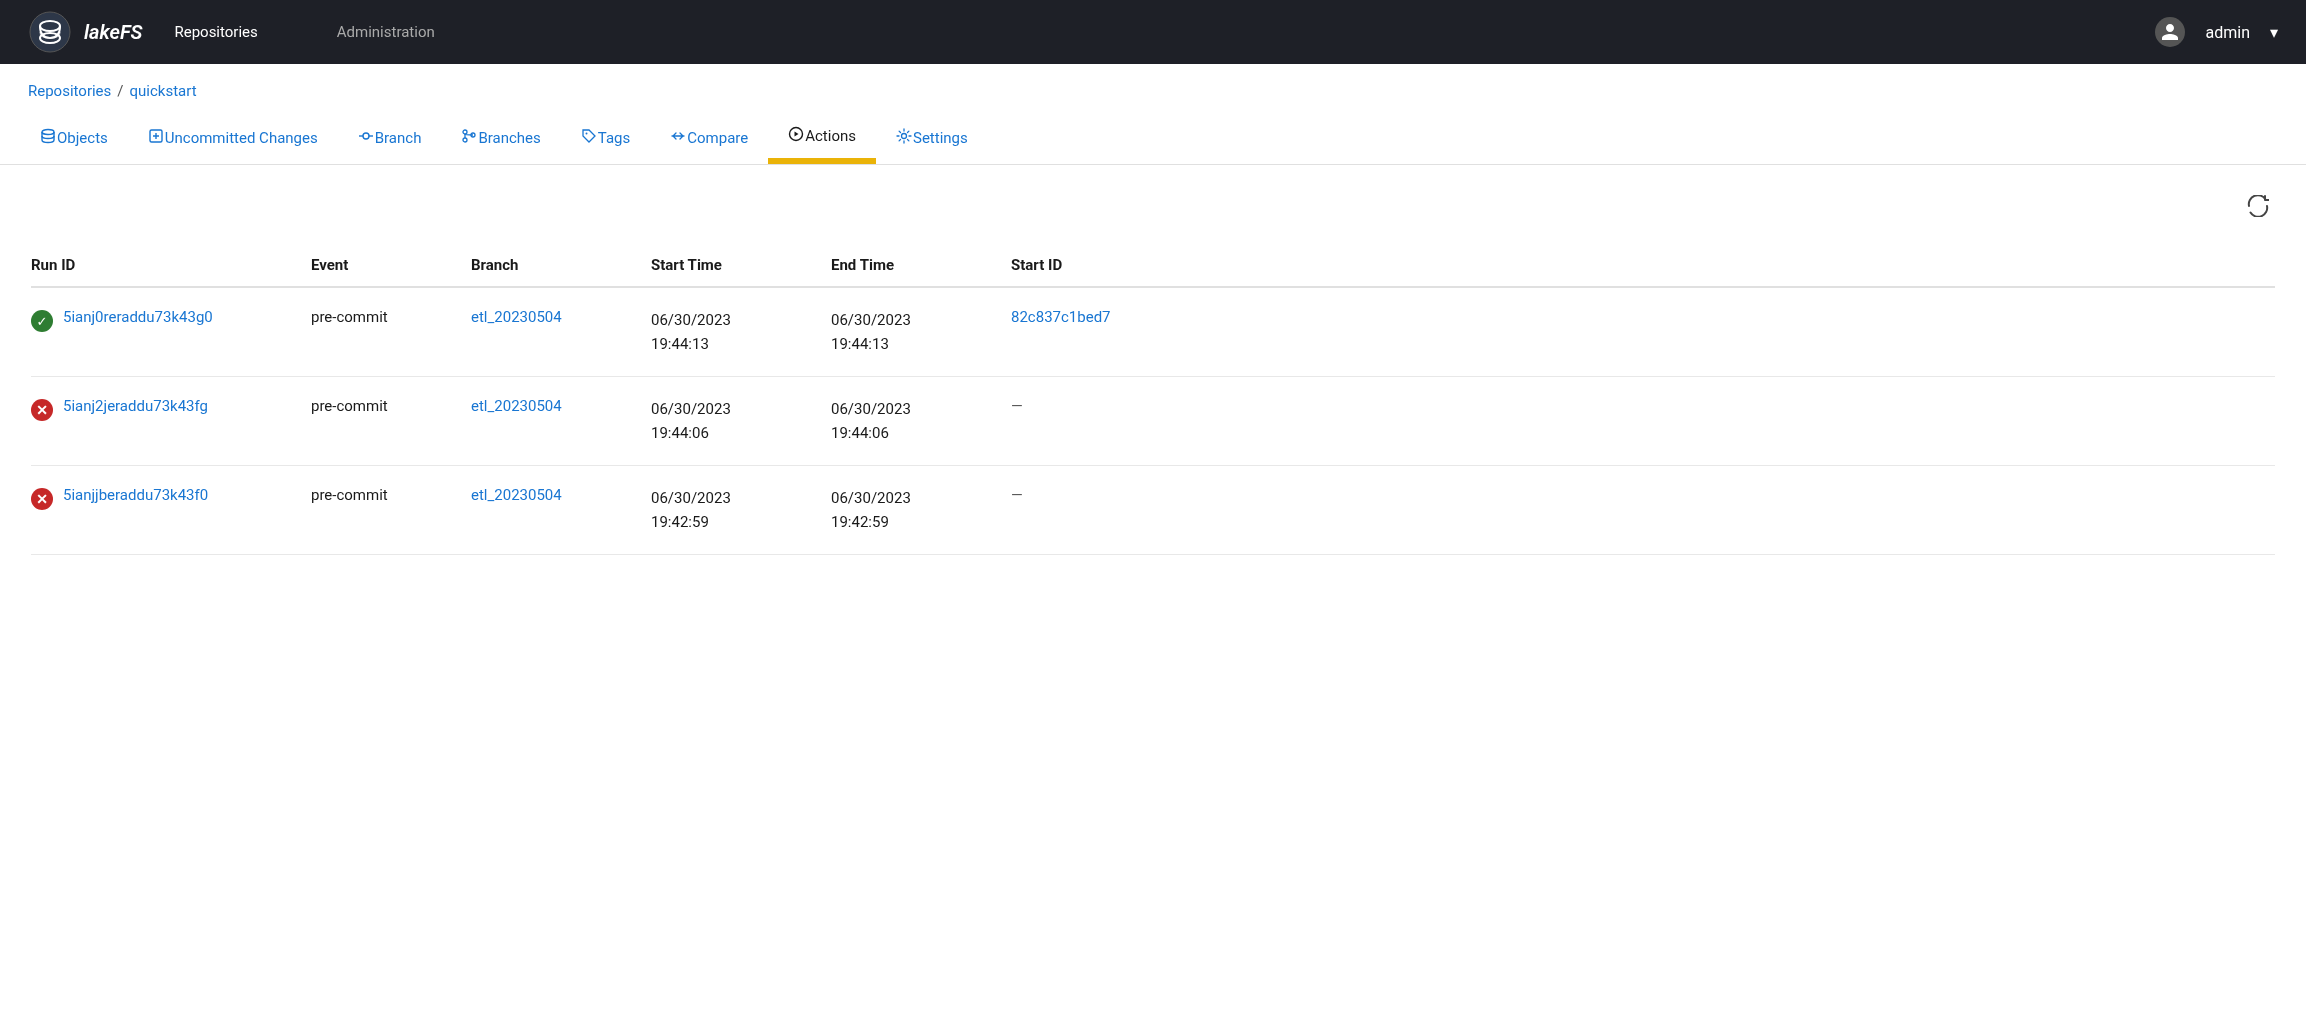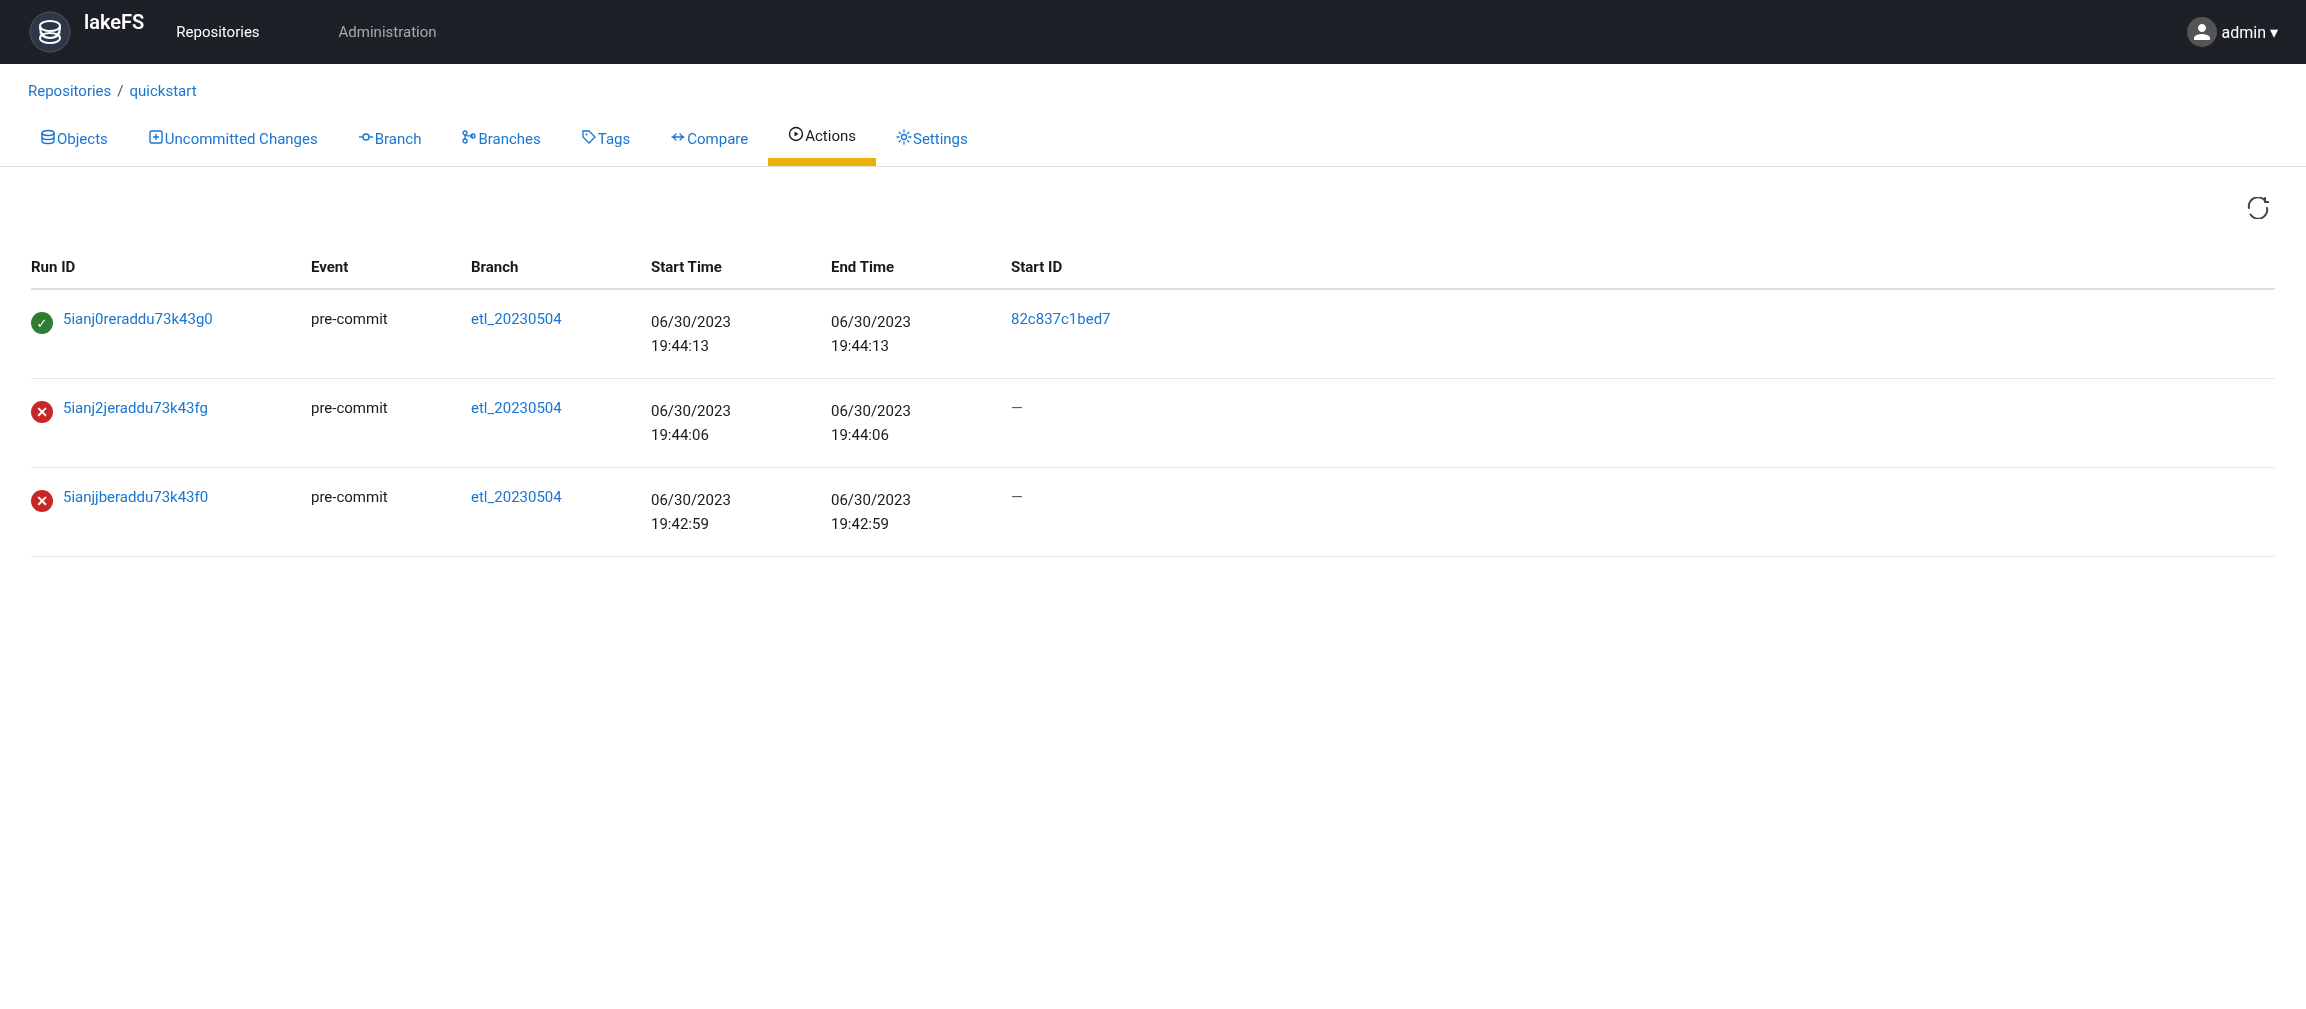--- a/index.html
+++ b/index.html
@@ -8,25 +8,25 @@
     
     .navbar {
       background: #1e2027;
       height: 64px;
       display: flex;
       align-items: center;
       padding: 0 28px;
       justify-content: space-between;
     }
     .navbar-left { display: flex; align-items: center; gap: 32px; }
-    .navbar-brand { display: flex; gap: 12px; }
+    .navbar-brand { display: flex; align-items: center; gap: 12px; font-style: italic; }
     .navbar-brand-name { color: #fff; font-size: 20px; font-weight: 600; }
     .navbar-link { color: #fff; font-size: 15px; text-decoration: none; cursor: pointer; }
     .navbar-link.muted { color: #aaa; margin-left: 47px; }
-    .navbar-right { display: flex; align-items: center; gap: 4px; color: #fff; font-size: 16px; cursor: pointer; }
+    .navbar-right { display: flex; align-items: center; gap: 20px; color: #fff; font-size: 16px; cursor: pointer; }
 
     
     .logo-svg { width: 44px; height: 44px; }
 
     
     .breadcrumb {
       padding: 18px 28px 0 28px;
       font-size: 15px;
       display: flex;
       align-items: center;
@@ -51,21 +51,21 @@
       padding: 12px 20px;
       font-size: 15px;
       color: #1976d2;
       cursor: pointer;
       border-bottom: 2px solid transparent;
       text-decoration: none;
       white-space: nowrap;
     }
     .tab.active {
       color: #1a1a1a;
-      border-bottom: 8px solid #eab308;
+      border-bottom: 6px solid #eab308;
       background: #fff;
     }
     .tab-icon { font-size: 15px; }
 
     
     .main { padding: 24px 31px; }
 
     .refresh-btn {
       display: flex;
       justify-content: flex-end;

